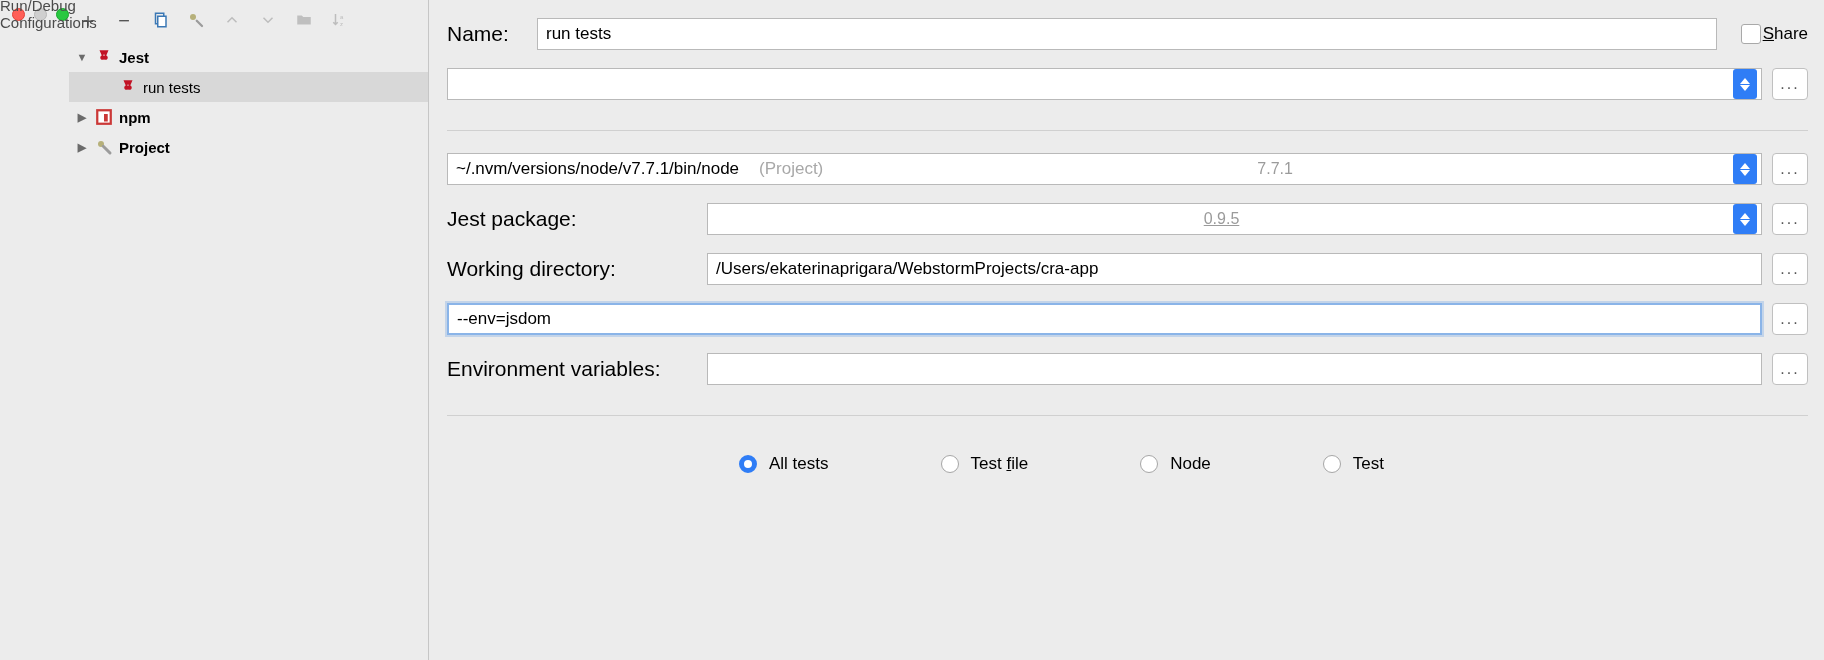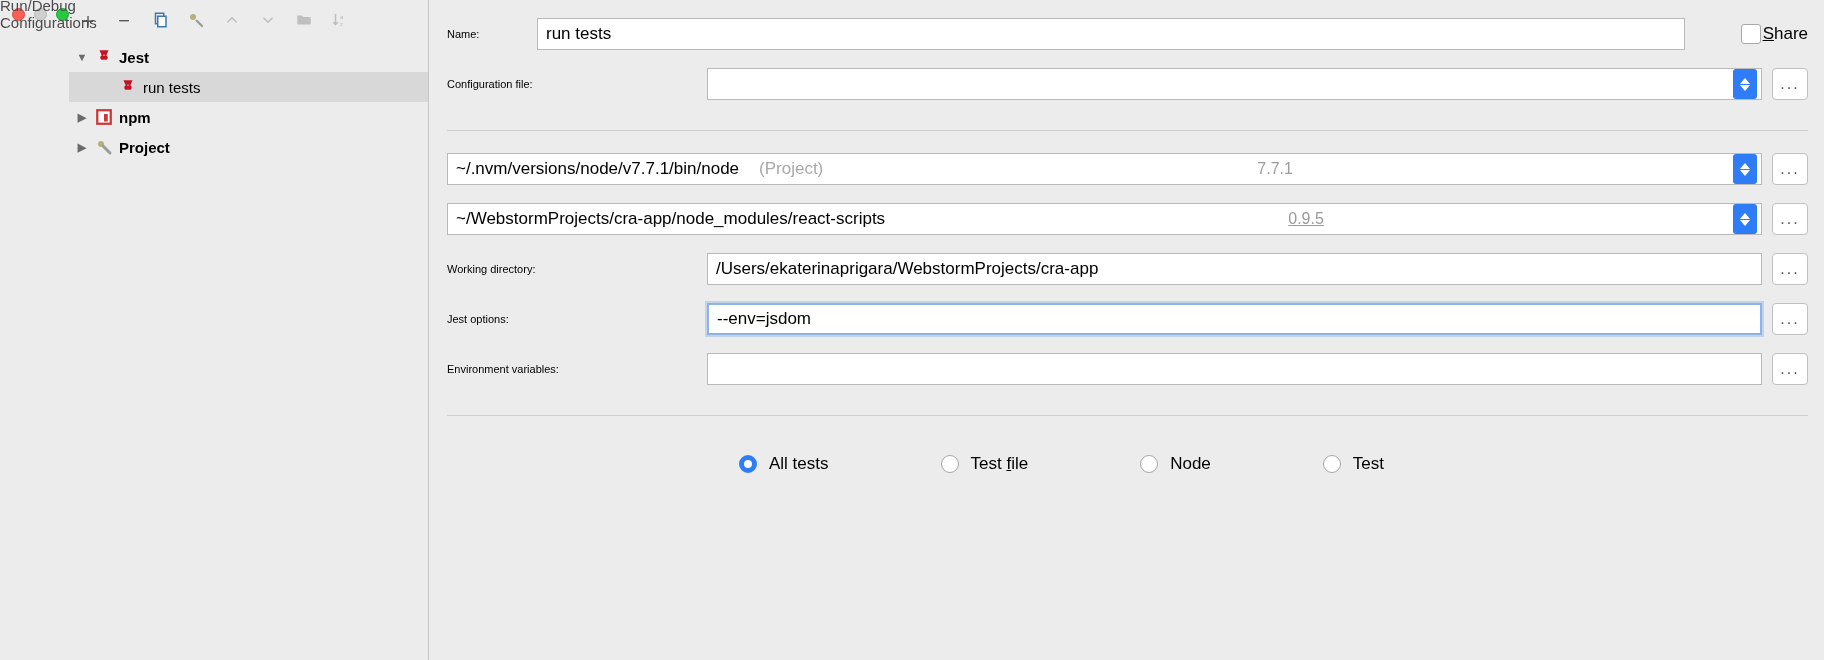--- a/index.html
+++ b/index.html
@@ -19,31 +19,31 @@
 .toolbar .tbtn svg{width:18px;height:18px;}
 .tree{flex:1;padding-top:2px;overflow:auto;}
 .tree-row{height:30px;display:flex;align-items:center;gap:4px;padding-left:6px;font-size:15px;}
 .tree-row .arrow{width:14px;text-align:center;color:#6b6b6b;font-size:11px;}
 .tree-row .ticon{width:22px;display:flex;align-items:center;justify-content:center;}
 .tree-row.sel{background:#d8d8d8;}
 .tree-row.bold{font-weight:700;}
 .indent1{padding-left:30px;}
 .main{flex:1;padding:12px 16px 0 18px;display:flex;flex-direction:column;gap:6px;}
 .form-row{display:flex;align-items:center;min-height:44px;}
-.label{width:260px;font-size:11px;color:#000;}
+.label{width:260px;font-size:21px;color:#000;}
 .field-wrap{flex:1;display:flex;align-items:center;gap:10px;}
 .text-input{flex:1;height:32px;border:1px solid #b9b9b9;background:#fff;font-size:17px;padding:0 8px;outline:none;}
 .text-input.focused{border:2px solid #8ab4e8;box-shadow:0 0 0 2px rgba(119,170,230,0.35);}
 .select-box{flex:1;height:32px;border:1px solid #b9b9b9;background:#fff;display:flex;align-items:center;padding:0 4px 0 8px;position:relative;font-size:17px;}
 .select-box .caps{margin-left:auto;width:24px;height:30px;background:#2f7df6;border-radius:3px;display:flex;flex-direction:column;align-items:center;justify-content:center;gap:1px;}
 .select-box .caps svg{width:10px;height:6px;}
 .select-box .suffix{color:#9b9b9b;margin-right:6px;font-size:16px;}
 .select-box .hint{color:#a8a8a8;margin-left:20px;}
 .ellipsis-btn{width:36px;height:32px;border:1px solid #c0c0c0;background:#fff;border-radius:4px;display:flex;align-items:center;justify-content:center;font-size:16px;letter-spacing:2px;color:#555;}
-.share-wrap{display:flex;align-items:flex-start;gap:2px;margin-left:auto;padding-left:56px;}
+.share-wrap{display:flex;align-items:flex-start;gap:2px;margin-left:auto;padding-left:24px;}
 .checkbox{width:20px;height:20px;border:1px solid #a9a9a9;background:#fff;border-radius:3px;}
 .share-label{font-size:17px;}
 .share-label .u{text-decoration:underline;}
 .divider{height:1px;background:#d0d0d0;margin:18px 0 10px 0;}
 .radio-row{display:flex;align-items:center;gap:80px;justify-content:flex-start;padding-left:260px;margin-top:22px;}
 .radio-row .r{display:flex;align-items:center;gap:12px;font-size:17px;padding-left:32px;}
 .radio{width:18px;height:18px;border-radius:50%;border:1px solid #a6a6a6;background:#fff;display:flex;align-items:center;justify-content:center;}
 .radio.on{border:5px solid #2f7df6;background:#fff;}
 .mnemonic{text-decoration:underline;}
 
@@ -158,21 +158,20 @@
         <div class="field-wrap">
           <input class="text-input" style="flex: 1 1 0%;" value="run tests">
         </div>
         <div class="share-wrap">
           <div class="checkbox"></div>
           <span class="share-label"><span class="u">S</span>hare</span>
         </div>
       </div>
 
       <div class="form-row">
-        <div class="label">Configuration file:</div>
         <div class="field-wrap">
           <div class="select-box">
             <span></span>
             <span class="caps">
               <svg viewBox="0 0 10 6">
                   <path d="M0 6 L5 0 L10 6 Z" fill="#fff"></path>
                 </svg>
               <svg viewBox="0 0 10 6">
                   <path d="M0 0 L5 6 L10 0 Z" fill="#fff"></path>
                 </svg>
@@ -197,23 +196,23 @@
               <svg viewBox="0 0 10 6">
                   <path d="M0 0 L5 6 L10 0 Z" fill="#fff"></path>
                 </svg>
             </span>
           </div>
           <div class="ellipsis-btn">...</div>
         </div>
       </div>
 
       <div class="form-row">
+        <div class="label">Jest package:</div>
         <div class="field-wrap">
           <div class="select-box">
-            <span>~/WebstormProjects/cra-app/node_modules/react-scripts</span>
             <span class="suffix" style="margin-left:auto;text-decoration:underline;">0.9.5</span>
             <span class="caps">
               <svg viewBox="0 0 10 6">
                   <path d="M0 6 L5 0 L10 6 Z" fill="#fff"></path>
                 </svg>
               <svg viewBox="0 0 10 6">
                   <path d="M0 0 L5 6 L10 0 Z" fill="#fff"></path>
                 </svg>
             </span>
           </div>
@@ -223,21 +222,20 @@
 
       <div class="form-row">
         <div class="label">Working directory:</div>
         <div class="field-wrap">
           <input class="text-input" value="/Users/ekaterinaprigara/WebstormProjects/cra-app" style="">
           <div class="ellipsis-btn">...</div>
         </div>
       </div>
 
       <div class="form-row">
-        <div class="label">Jest options:</div>
         <div class="field-wrap">
           <input class="text-input focused" value="--env=jsdom" style="">
           <div class="ellipsis-btn">...</div>
         </div>
       </div>
 
       <div class="form-row">
         <div class="label">Environment variables:</div>
         <div class="field-wrap">
           <input class="text-input" value="" style="">

